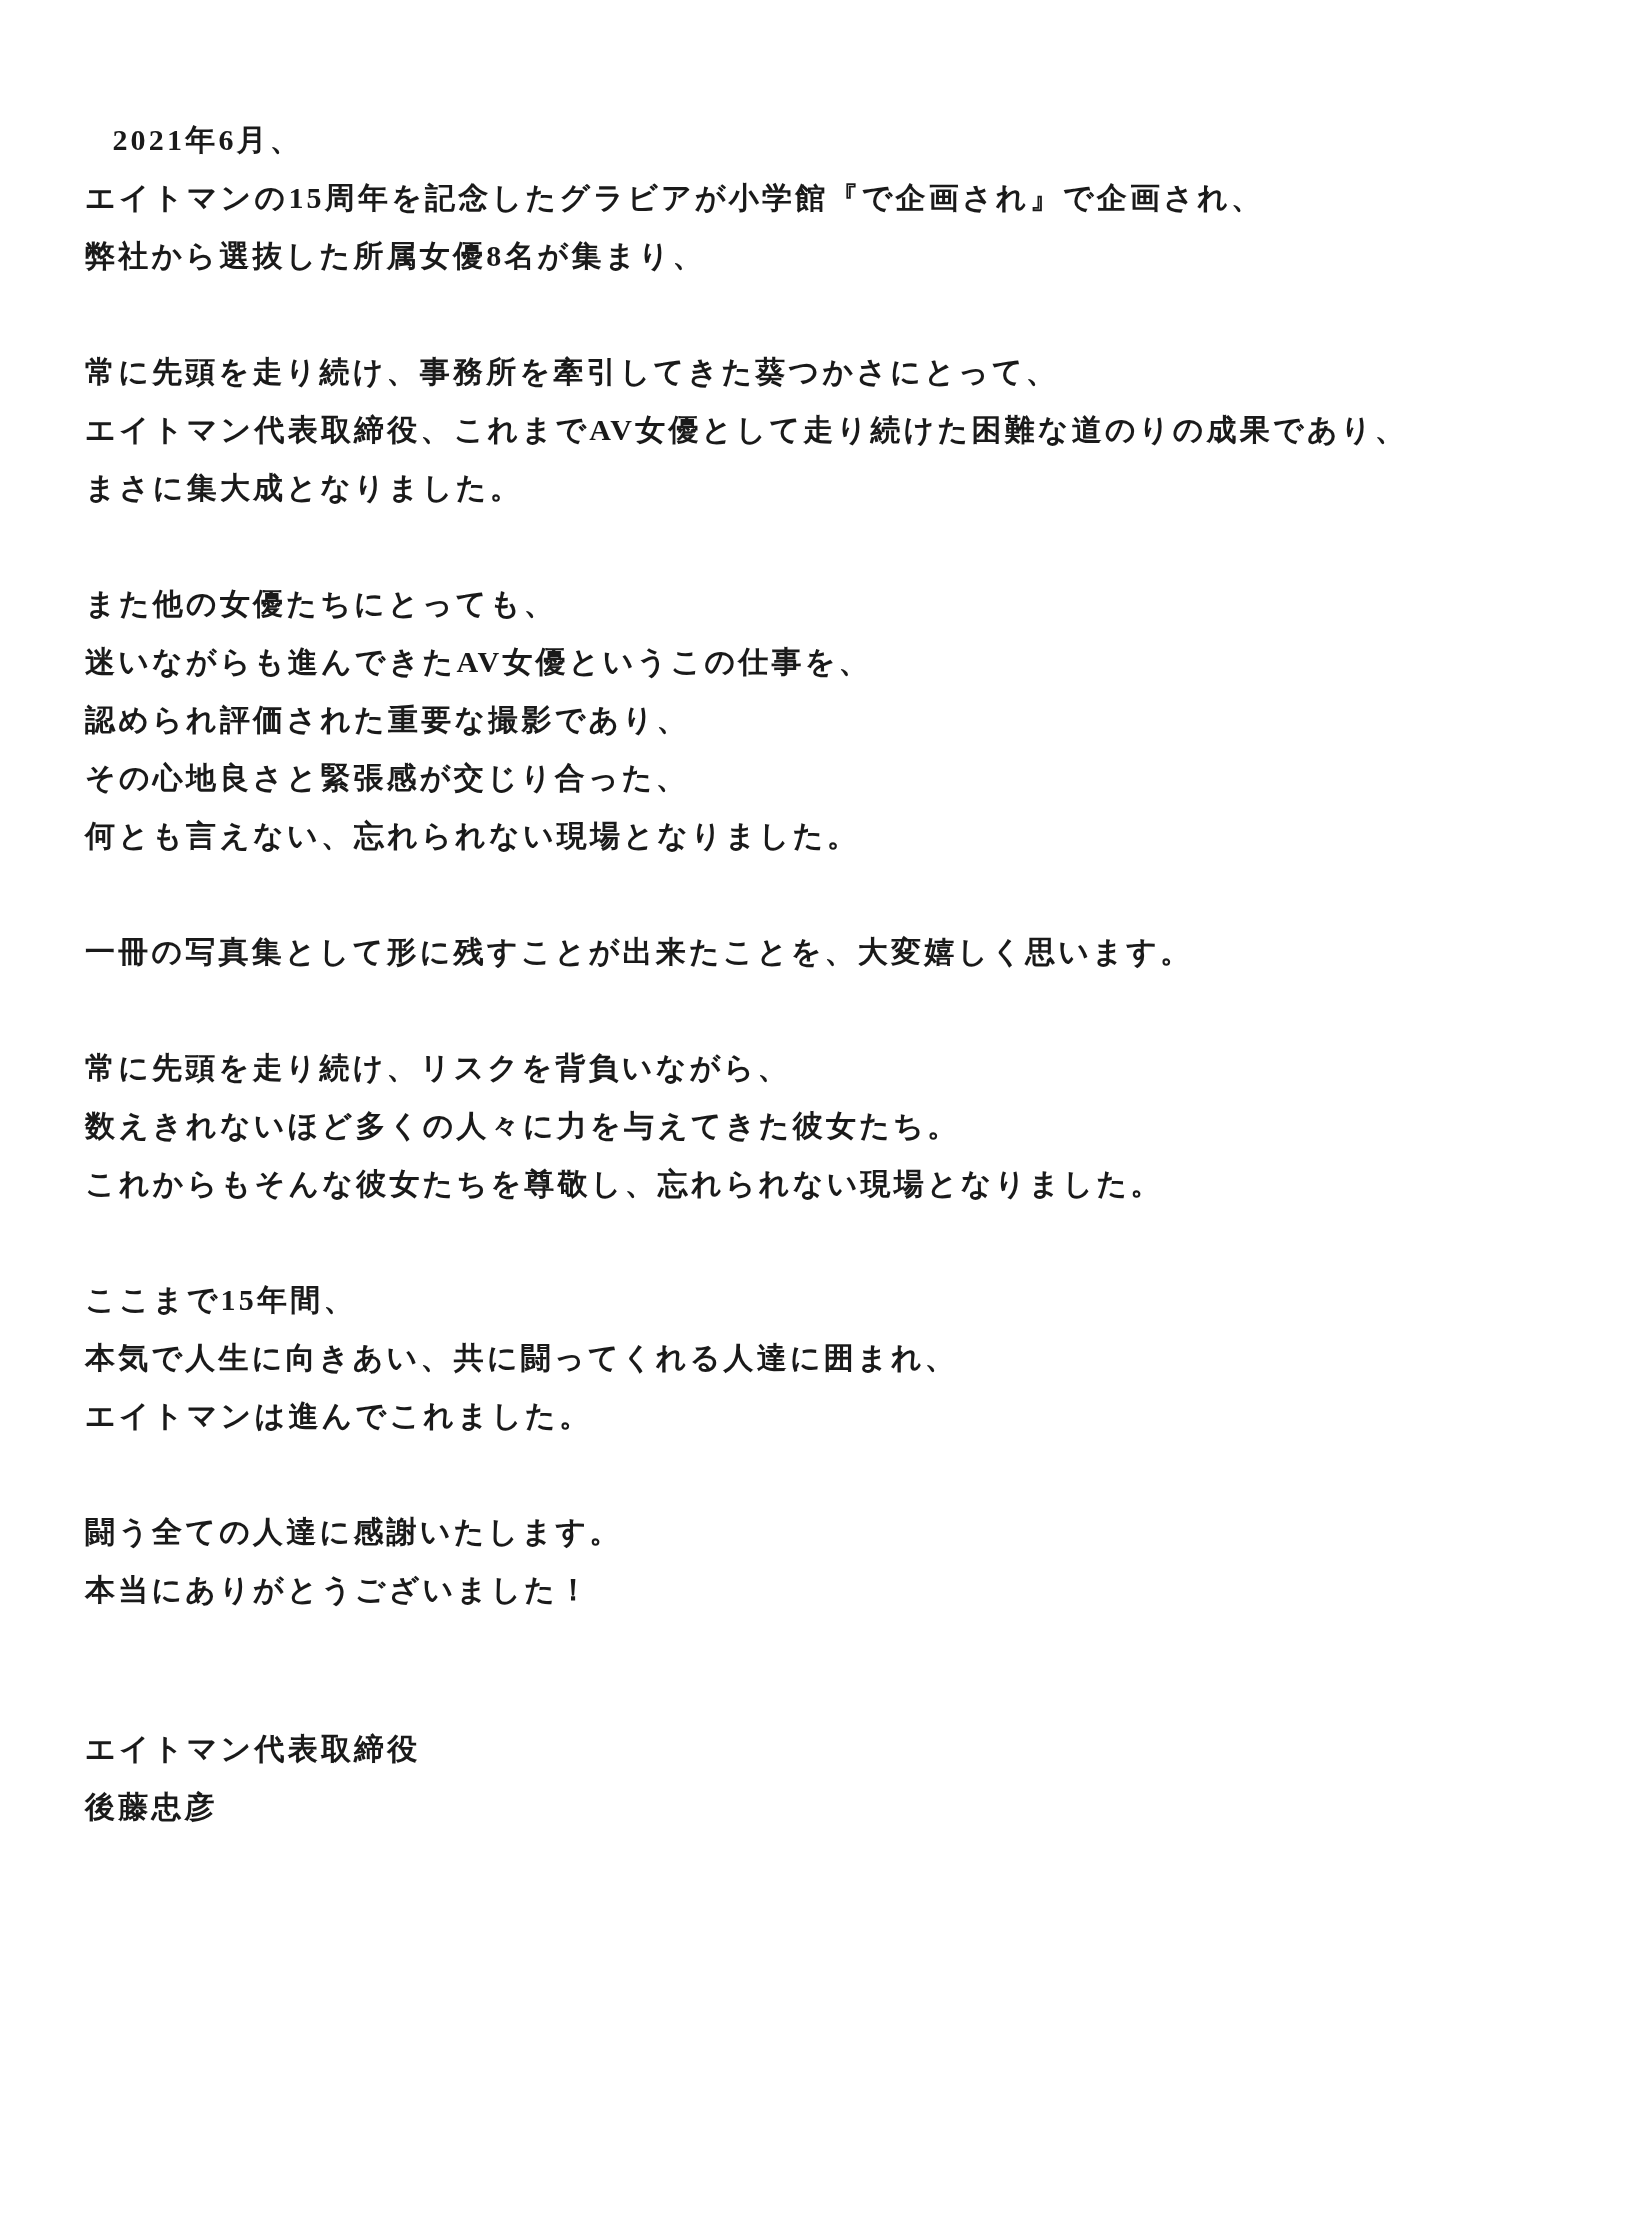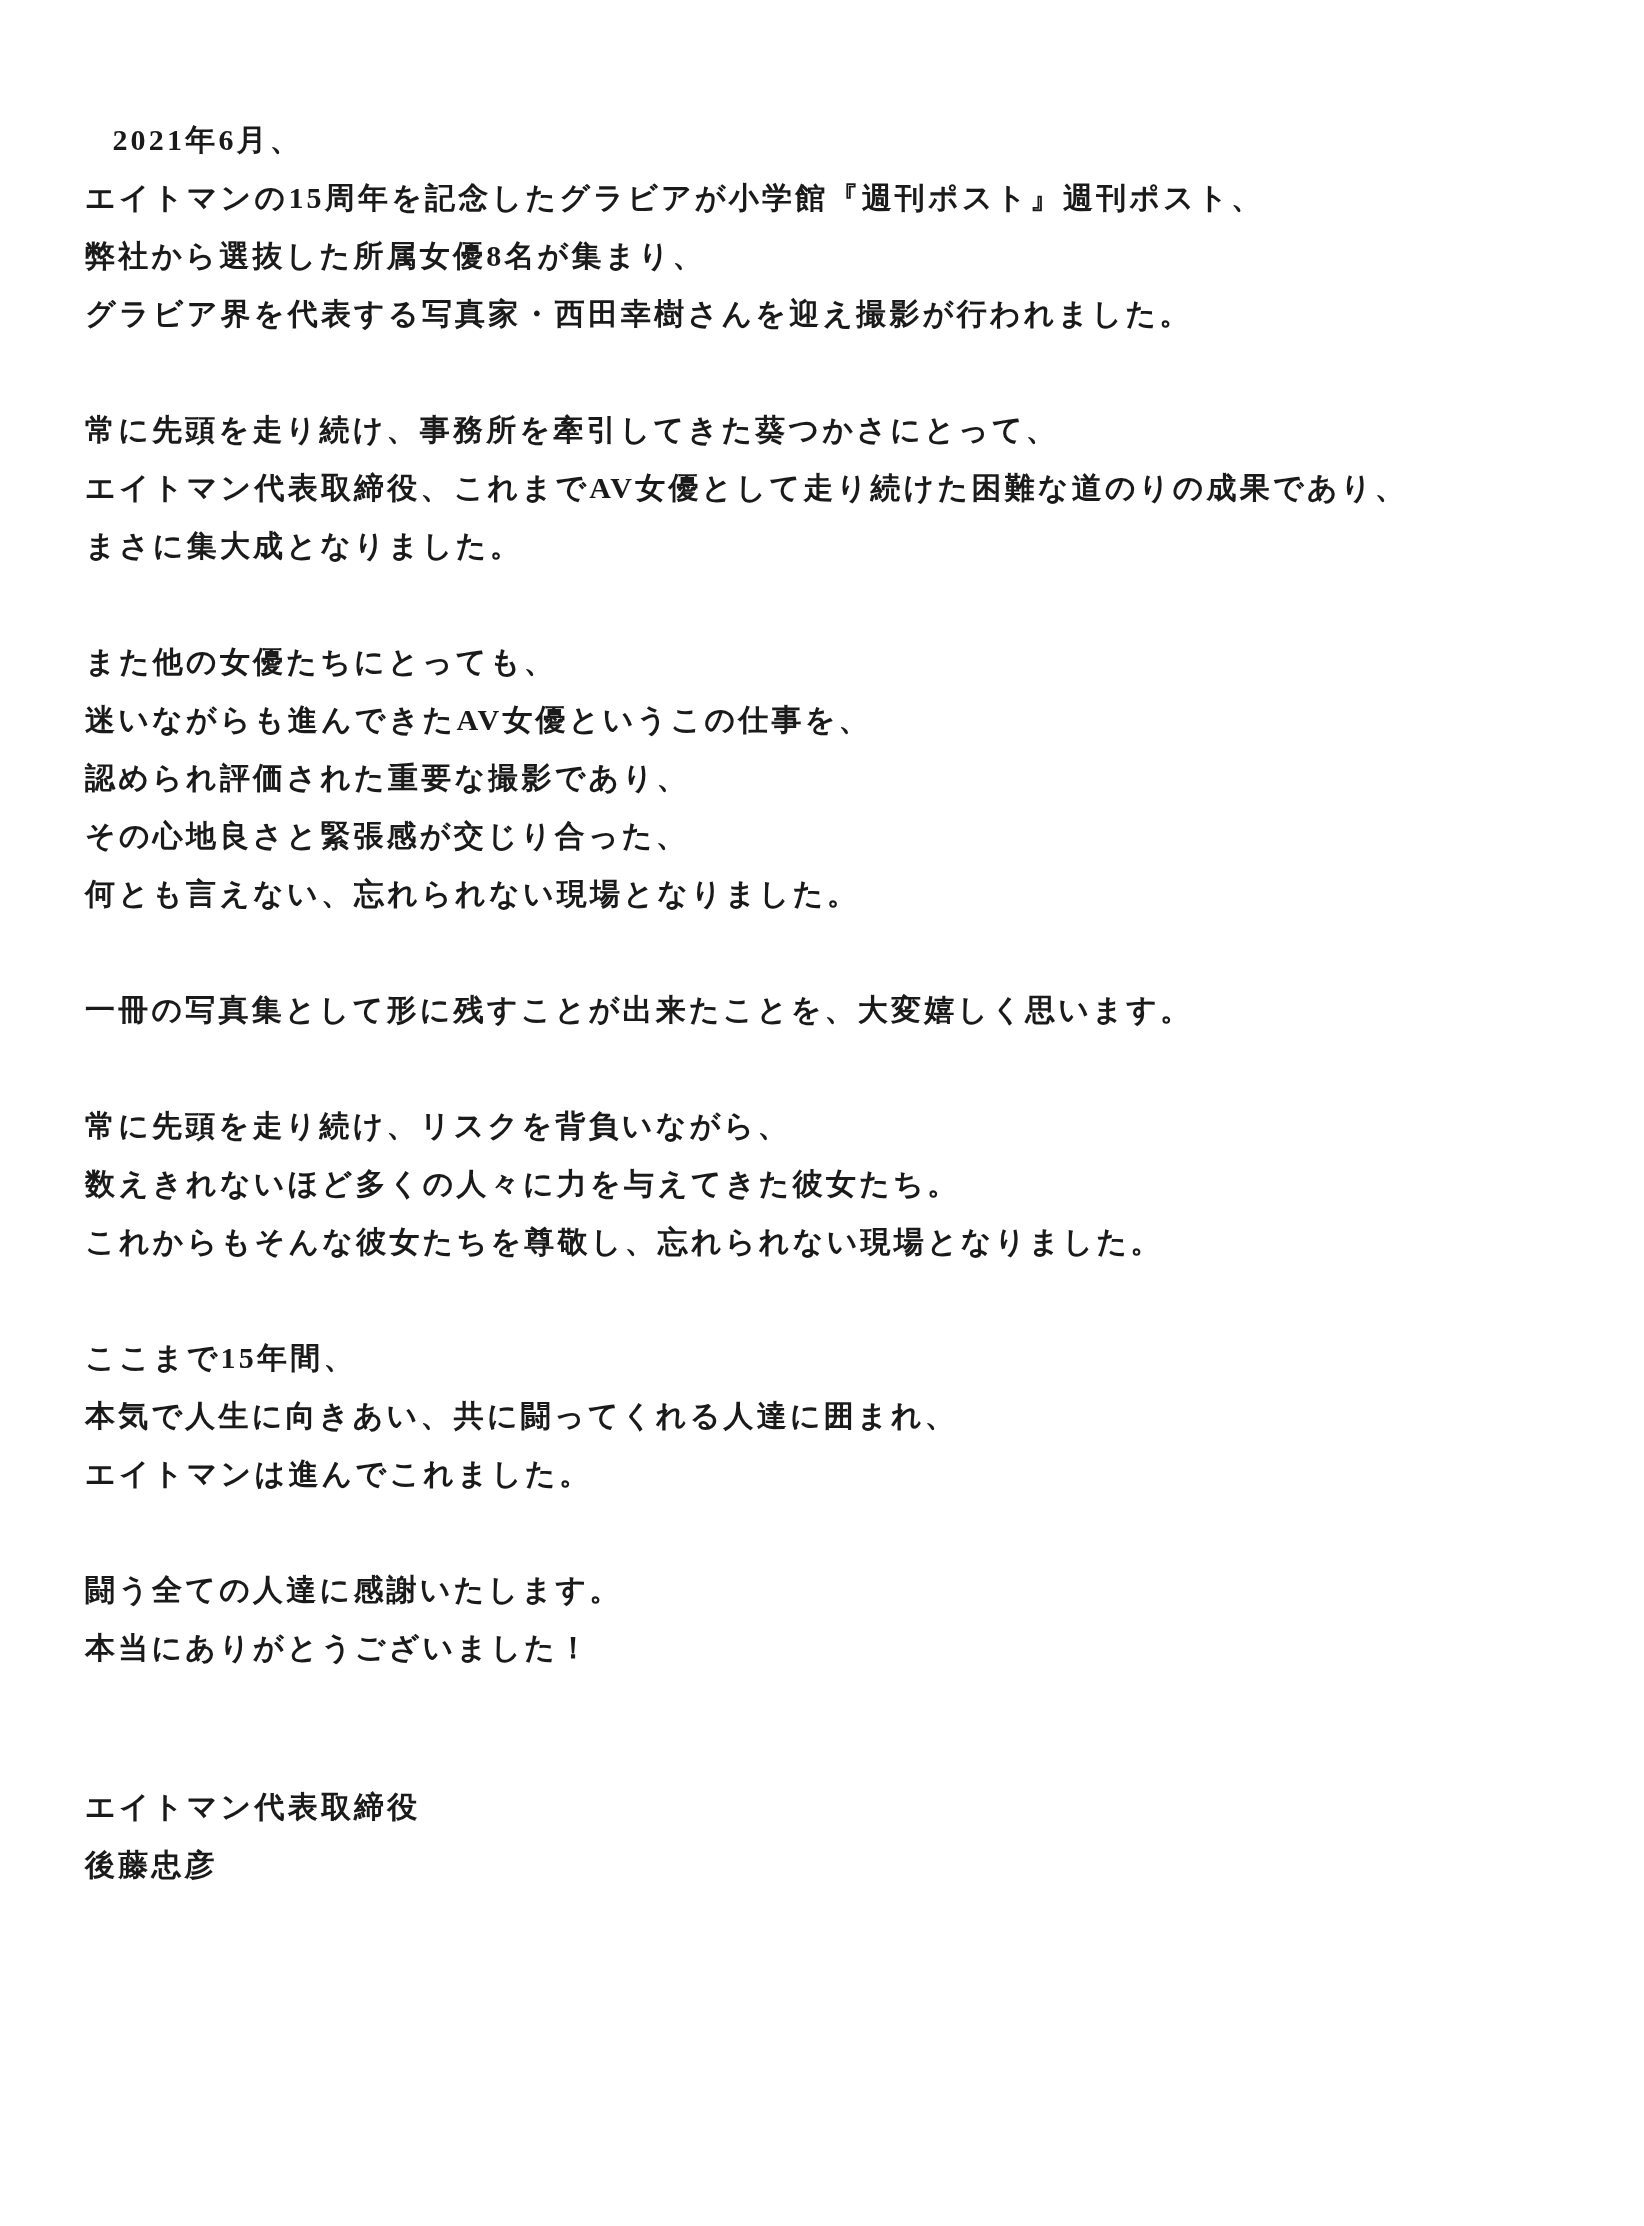--- a/index.html
+++ b/index.html
@@ -40,23 +40,22 @@
     display: block;
   }
 </style>
 </head>
 <body>
 
 <main class="page">
   <section id="letter-body">
       <p class="paragraph">
         <span class="line">2021年6月、</span>
-        <span class="line">エイトマンの15周年を記念したグラビアが小学館『週刊ポスト』週刊ポスト、</span>
+        <span class="line">エイトマンの15周年を記念したグラビアが小学館『で企画され』で企画され、</span>
         <span class="line">弊社から選抜した所属女優8名が集まり、</span>
-        <span class="line">グラビア界を代表する写真家・西田幸樹さんを迎え撮影が行われました。</span>
       </p>
       <p class="paragraph">
         <span class="line">常に先頭を走り続け、事務所を牽引してきた葵つかさにとって、</span>
         <span class="line">エイトマン代表取締役、これまでAV女優として走り続けた困難な道のりの成果であり、</span>
         <span class="line">まさに集大成となりました。</span>
       </p>
       <p class="paragraph">
         <span class="line">また他の女優たちにとっても、</span>
         <span class="line">迷いながらも進んできたAV女優というこの仕事を、</span>
         <span class="line">認められ評価された重要な撮影であり、</span>

